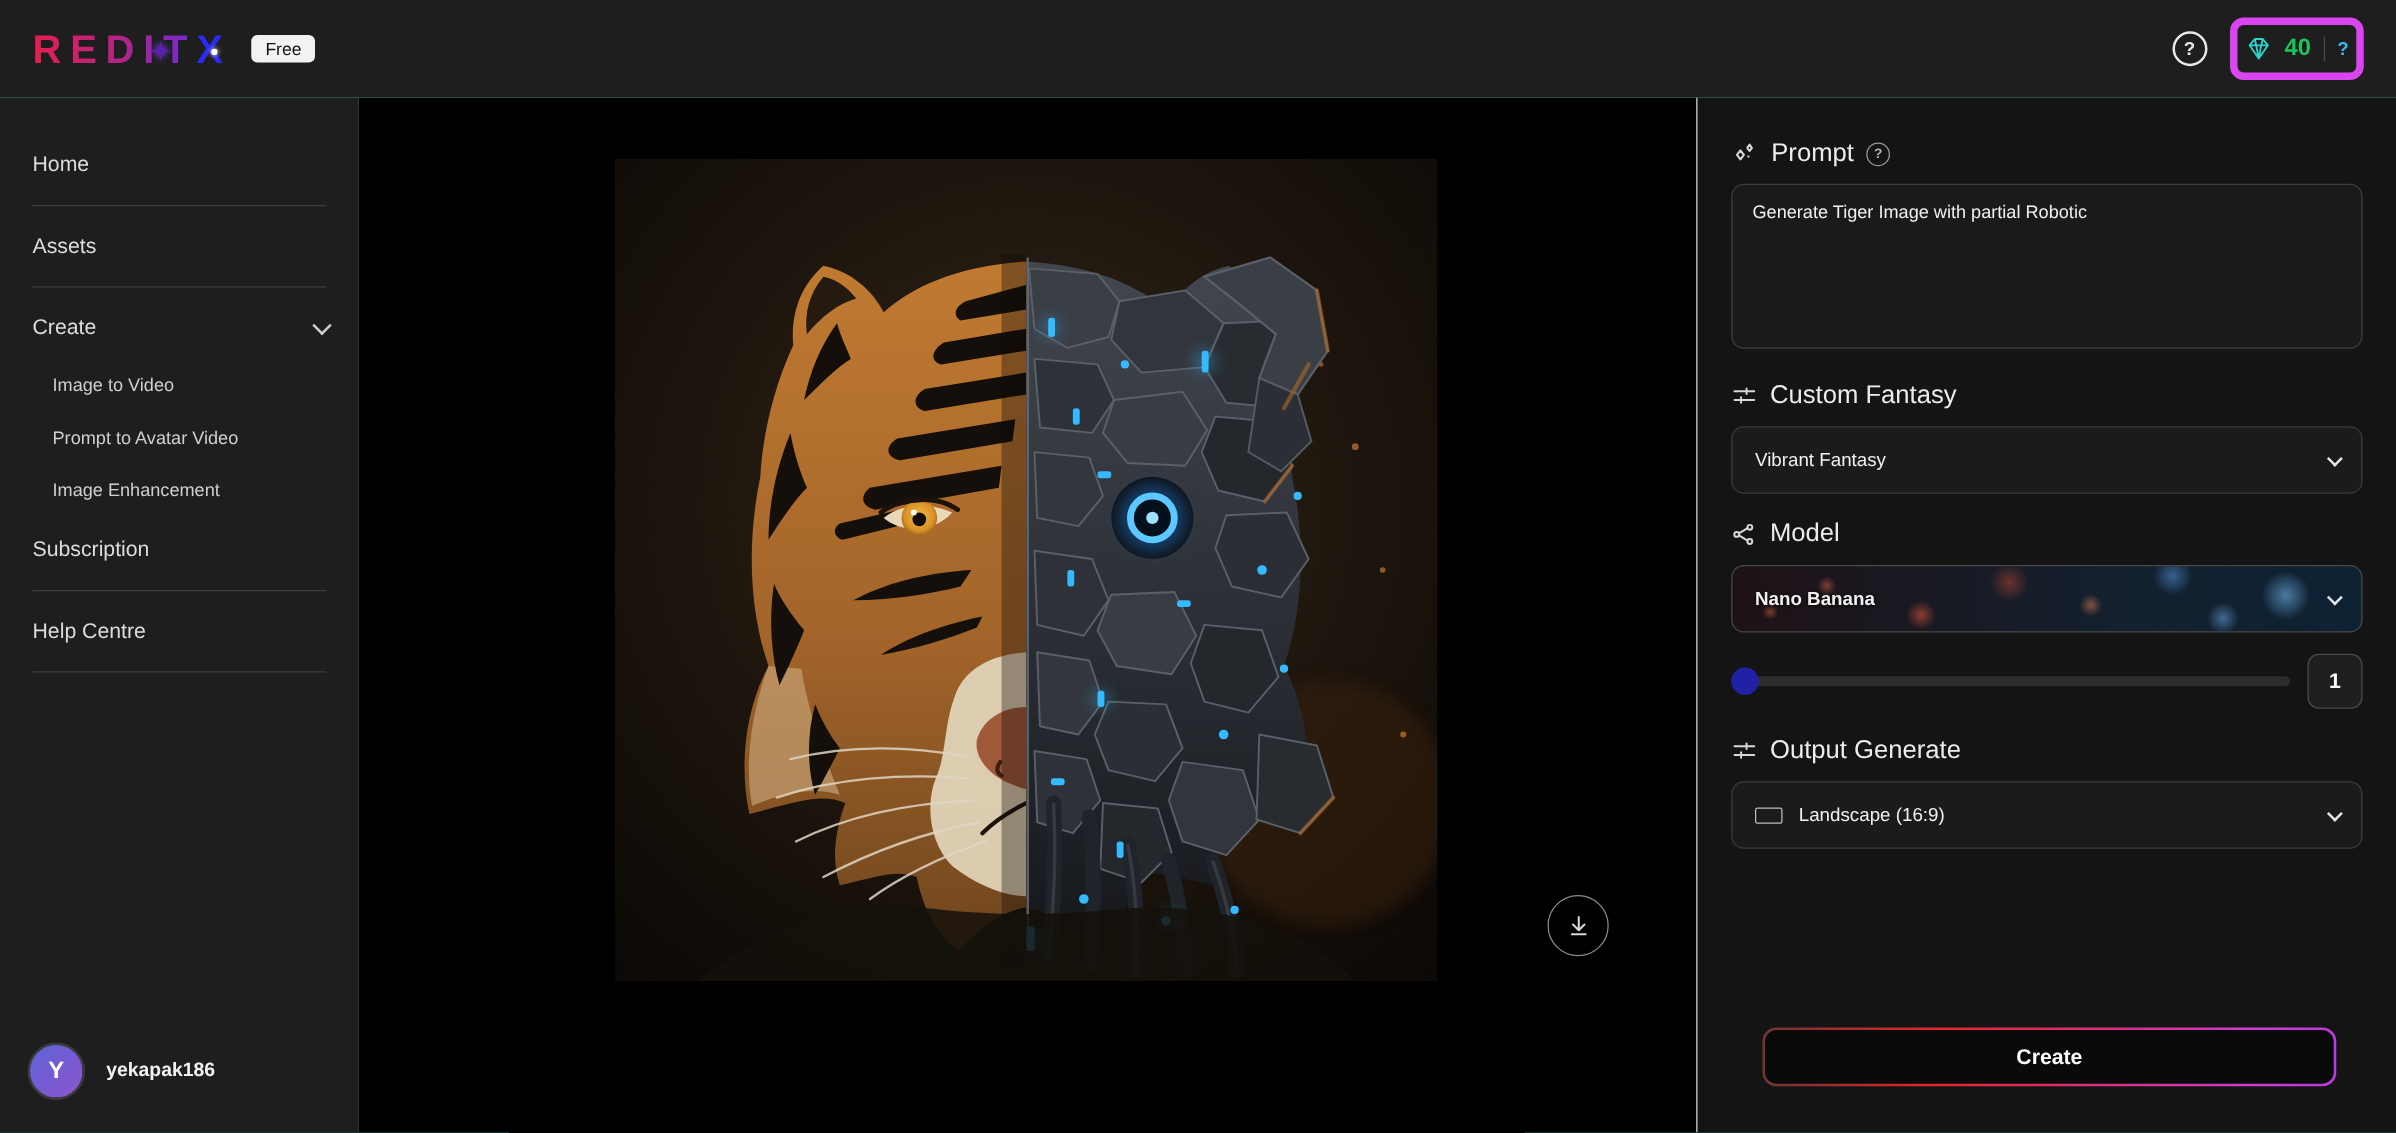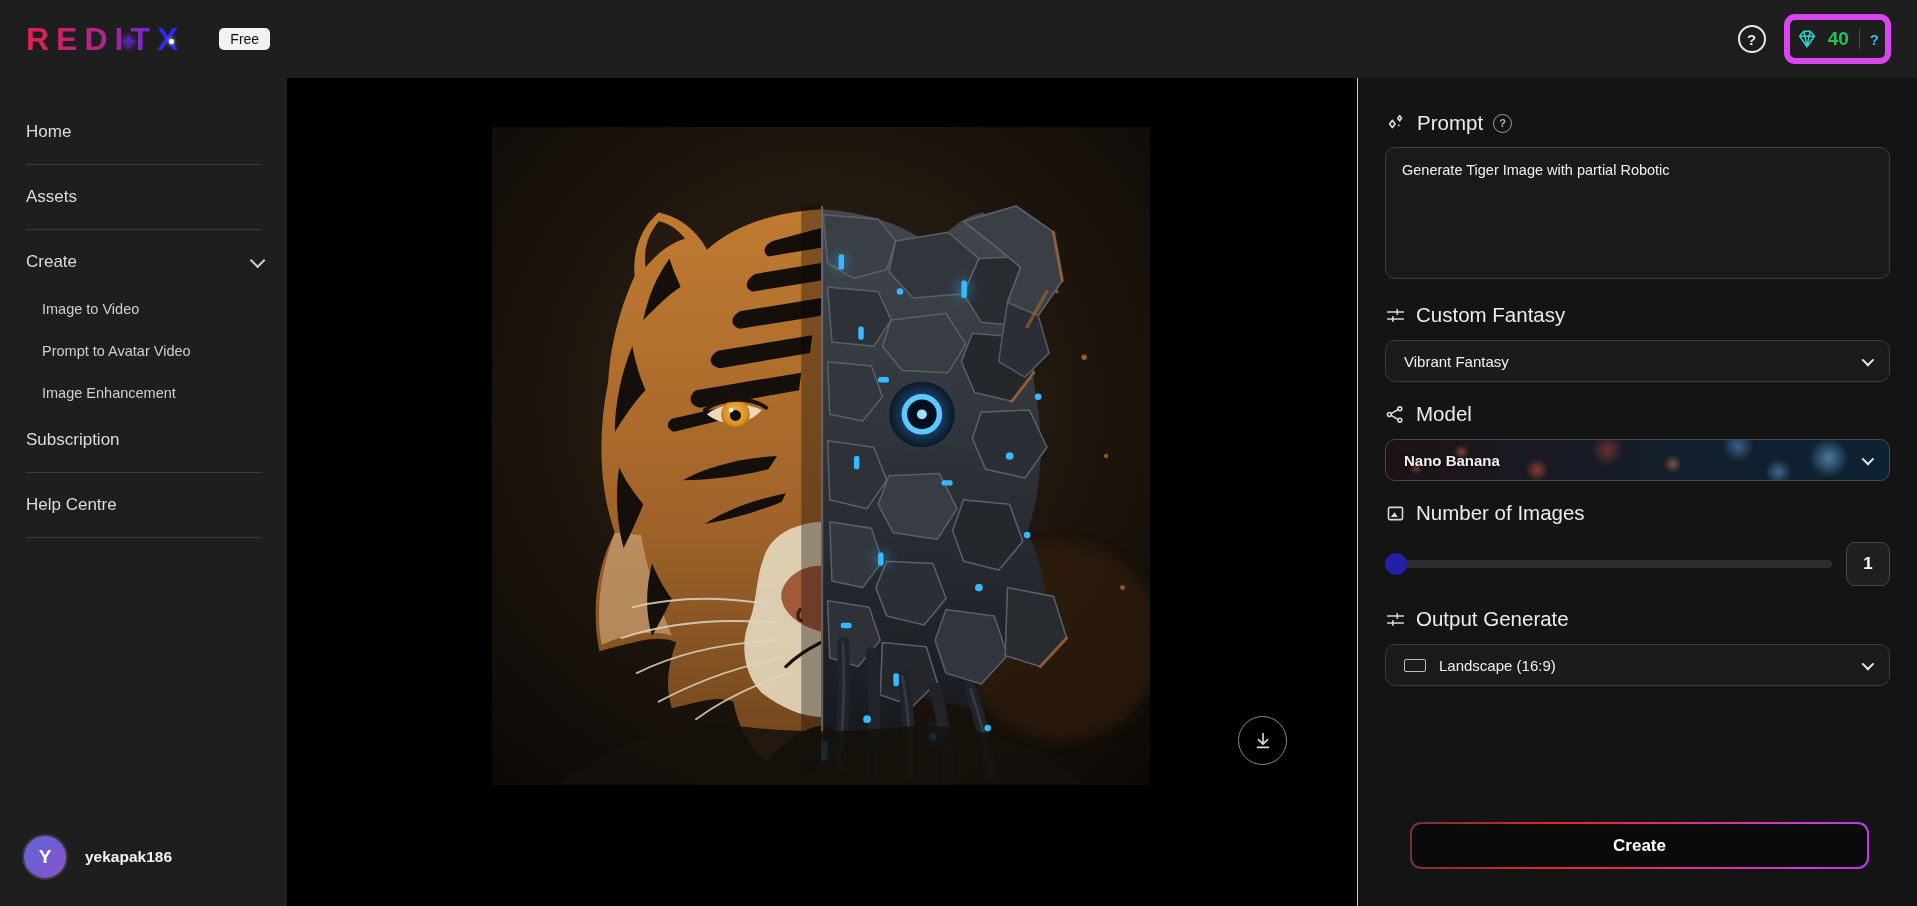--- a/index.html
+++ b/index.html
@@ -12,21 +12,21 @@
             background:#1e1e1e; display:flex; align-items:center; padding:0 26px; z-index:5; }
   .logo { position:relative; font-weight:700; font-size:32px; letter-spacing:7px;
           line-height:1; cursor:pointer; user-select:none; }
   .logo .part1 { background:linear-gradient(90deg,#e5204e,#b02489 55%,#6f2bd8);
                  -webkit-background-clip:text; background-clip:text; color:transparent; }
   .logo .part2 { color:#2a2af0; position:relative; }
   .logo .xdot { position:absolute; left:50%; top:55%; width:5px; height:5px; margin:-2px 0 0 -2px;
                 background:#fff; border-radius:50%; box-shadow:0 0 4px #fff; }
   .logo .sparkle { position:absolute; left:94px; top:9px; font-size:20px; color:#5a1fae;
                    text-shadow:0 0 6px #7b3cf0; }
-  .free-badge { margin-left:34px; background:#f2f2f2; color:#111; font-size:14px;
+  .free-badge { margin-left:16px; background:#f2f2f2; color:#111; font-size:14px;
                 padding:4px 11px; border-radius:5px; line-height:1; }
   .topbar-right { margin-left:auto; display:flex; align-items:center; gap:18px; }
   .help-circle { width:28px; height:28px; border:2px solid #e8e8e8; border-radius:50%;
                  display:flex; align-items:center; justify-content:center;
                  color:#e8e8e8; font-size:15px; font-weight:700; cursor:pointer; }
   .credits { display:flex; align-items:center; gap:10px; border:6px solid #d946ef;
              border-radius:11px; padding:8px 6px; cursor:pointer; }
   .credits .count { color:#1ec45a; font-size:19px; font-weight:600; }
   .credits .div { width:1px; height:20px; background:#4a4a4a; }
   .credits .q { color:#3db8e8; font-size:15px; font-weight:700; }
@@ -67,21 +67,21 @@
               font-weight:400; margin-top:20px; }
   .sec-head:first-child { margin-top:15px; }
   .sec-head svg { flex:none; }
   .mini-help { width:19px; height:19px; border:1.5px solid #9a9a9a; border-radius:50%;
                color:#b5b5b5; font-size:11px; display:inline-flex; align-items:center;
                justify-content:center; font-weight:700; }
   .prompt-box { margin-top:12px; width:100%; height:132px; background:#1a1a1a;
                 border:1px solid #3f3f3f; border-radius:10px; resize:none; color:#f0f0f0;
                 font-size:14.5px; font-family:"Liberation Sans",sans-serif;
                 padding:14px 16px; outline:none; }
-  .dropdown { margin-top:13px; height:42px; background:#1b1b1b; border:1px solid #3c3c3c;
+  .dropdown { margin-top:13px; height:54px; background:#1b1b1b; border:1px solid #3c3c3c;
               border-radius:10px; display:flex; align-items:center; padding:0 18px;
               font-size:15px; color:#f0f0f0; cursor:pointer; }
   .dropdown .dd-chev { margin-left:auto; width:9px; height:9px; border-right:2.2px solid #e6e6e6;
               border-bottom:2.2px solid #e6e6e6; transform:rotate(45deg) translateY(-2px); }
   .dropdown.model { font-weight:700; border:1px solid #4a4a4a; position:relative; overflow:hidden;
     background:
       radial-gradient(circle 30px at 88% 45%, rgba(125,195,255,.55), transparent 65%),
       radial-gradient(circle 24px at 70% 15%, rgba(90,160,230,.5), transparent 65%),
       radial-gradient(circle 20px at 78% 80%, rgba(120,190,255,.45), transparent 65%),
       radial-gradient(circle 18px at 30% 75%, rgba(255,95,60,.5), transparent 65%),
@@ -387,27 +387,20 @@
             <circle cx="17" cy="18.5" r="2.2"></circle>
           <path d="M7 11 L15 6.3 M7 13 L15 17.7"></path>
         </svg>
         <span>Model</span>
       </div>
       <div class="dropdown model">
         <span class="dd-label">Nano Banana</span>
         <span class="dd-chev"></span>
       </div>
 
-      <div class="sec-head">
-        <svg width="21" height="21" viewBox="0 0 24 24" class="icon-svg">
-          <rect x="4" y="5" width="16" height="14" rx="1.5"></rect>
-          <path d="M6.5 16 L11 10.5 L14.5 16 Z" fill="#d8d8d8" stroke="none"></path>
-        </svg>
-        <span>Number of Images</span>
-      </div>
       <div class="num-row">
         <div class="slider">
           <div class="track"></div>
           <div class="thumb"></div>
         </div>
         <div class="num-box">1</div>
       </div>
 
       <div class="sec-head">
         <svg width="21" height="21" viewBox="0 0 24 24" class="icon-svg">

